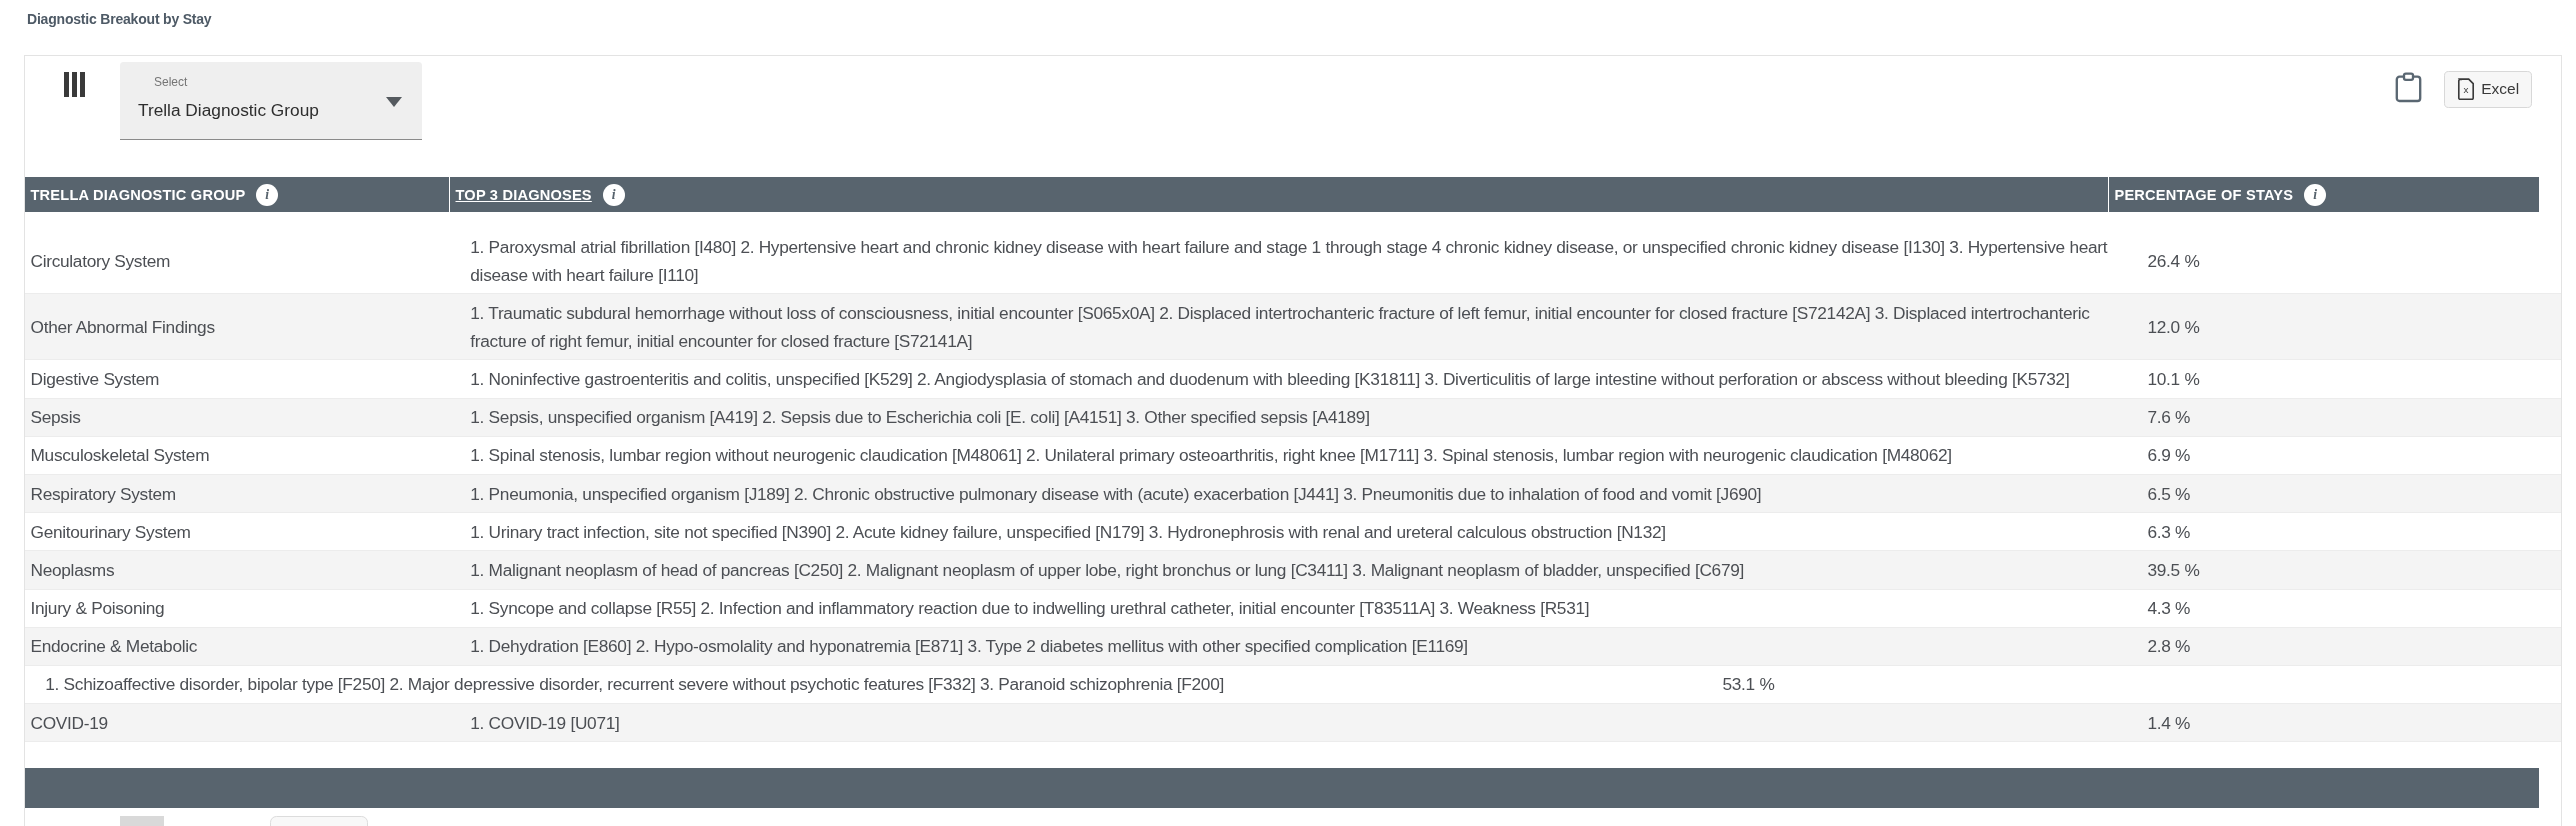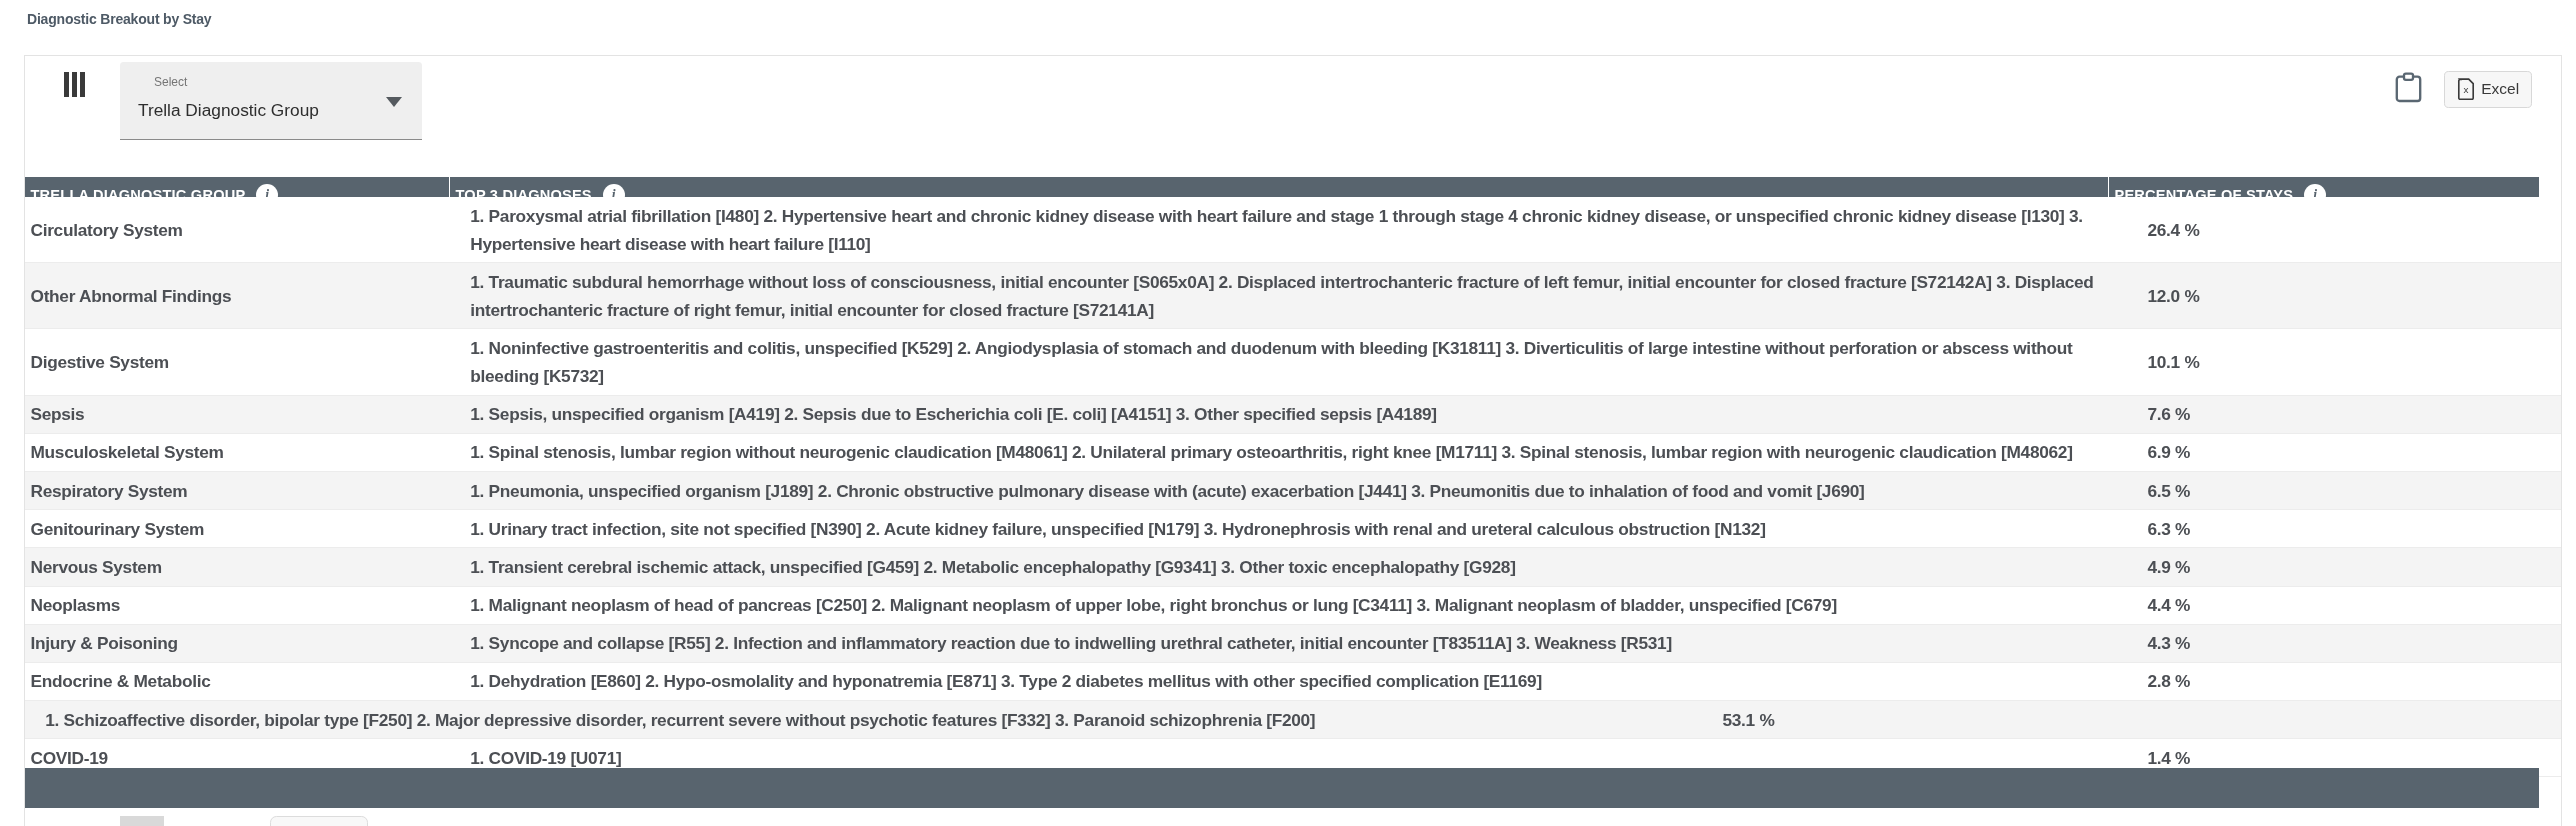--- a/index.html
+++ b/index.html
@@ -51,21 +51,21 @@
   }
   .th-1 { width:425px; border-right:1.8px solid #ffffff; }
   .th-2 { width:1659px; border-right:1.8px solid #ffffff;text-decoration:underline; }
   .th-3 { width:430px; }
   .info-icon {
     width:22px; height:22px; border-radius:50%; background:#ffffff; color:#57636d;
     display:inline-flex; align-items:center; justify-content:center;
     font-size:13.7px; font-weight:700; font-family:"Liberation Serif", serif; font-style:italic;
     flex-shrink:0;
   }
-  .tbody { position:absolute; left:0; top:141px; width:2536px;font-weight:bold; }
+  .tbody { position:absolute; left:0; top:172px; width:2536px; }
   .tr {
     display:flex; align-items:center; width:100%;
     min-height:35px; border-bottom:0.9px solid #ececec; background:#ffffff;
   }
   .tr:nth-child(even) { background:#f4f4f4; }
   .td { font-size:17.3px; color:#4c4f54; letter-spacing:-0.3px; }
   .td-group { width:425px; flex-shrink:0; padding:3.6px 5.5px; line-height:24px; }
   .td-diagnoses { width:1659px; flex-shrink:0; padding:4.6px 7.3px; line-height:28px;margin-left:13px; }
   .td-percentage { flex:1; padding-left:25.5px; line-height:24px; }
   .tfoot { position:absolute; left:0; top:712px; width:2514px; height:40px; background:#58646e; }
@@ -167,30 +167,25 @@
         <div class="td td-diagnoses">1. Pneumonia, unspecified organism [J189] 2. Chronic obstructive pulmonary disease with (acute) exacerbation [J441] 3. Pneumonitis due to inhalation of food and vomit [J690]</div>
         <div class="td td-percentage">6.5 %</div>
       </div>
 
       <div class="tr">
         <div class="td td-group">Genitourinary System</div>
         <div class="td td-diagnoses">1. Urinary tract infection, site not specified [N390] 2. Acute kidney failure, unspecified [N179] 3. Hydronephrosis with renal and ureteral calculous obstruction [N132]</div>
         <div class="td td-percentage">6.3 %</div>
       </div>
 
-      <div class="tr">
-        <div class="td td-group">Nervous System</div>
-        <div class="td td-diagnoses">1. Transient cerebral ischemic attack, unspecified [G459] 2. Metabolic encephalopathy [G9341] 3. Other toxic encephalopathy [G928]</div>
-        <div class="td td-percentage">4.9 %</div>
-      </div>
 
       <div class="tr">
         <div class="td td-group">Neoplasms</div>
         <div class="td td-diagnoses">1. Malignant neoplasm of head of pancreas [C250] 2. Malignant neoplasm of upper lobe, right bronchus or lung [C3411] 3. Malignant neoplasm of bladder, unspecified [C679]</div>
-        <div class="td td-percentage">4.4 %</div>
+        <div class="td td-percentage">39.5 %</div>
       </div>
 
       <div class="tr">
         <div class="td td-group">Injury &amp; Poisoning</div>
         <div class="td td-diagnoses">1. Syncope and collapse [R55] 2. Infection and inflammatory reaction due to indwelling urethral catheter, initial encounter [T83511A] 3. Weakness [R531]</div>
         <div class="td td-percentage">4.3 %</div>
       </div>
 
       <div class="tr">
         <div class="td td-group">Endocrine &amp; Metabolic</div>

